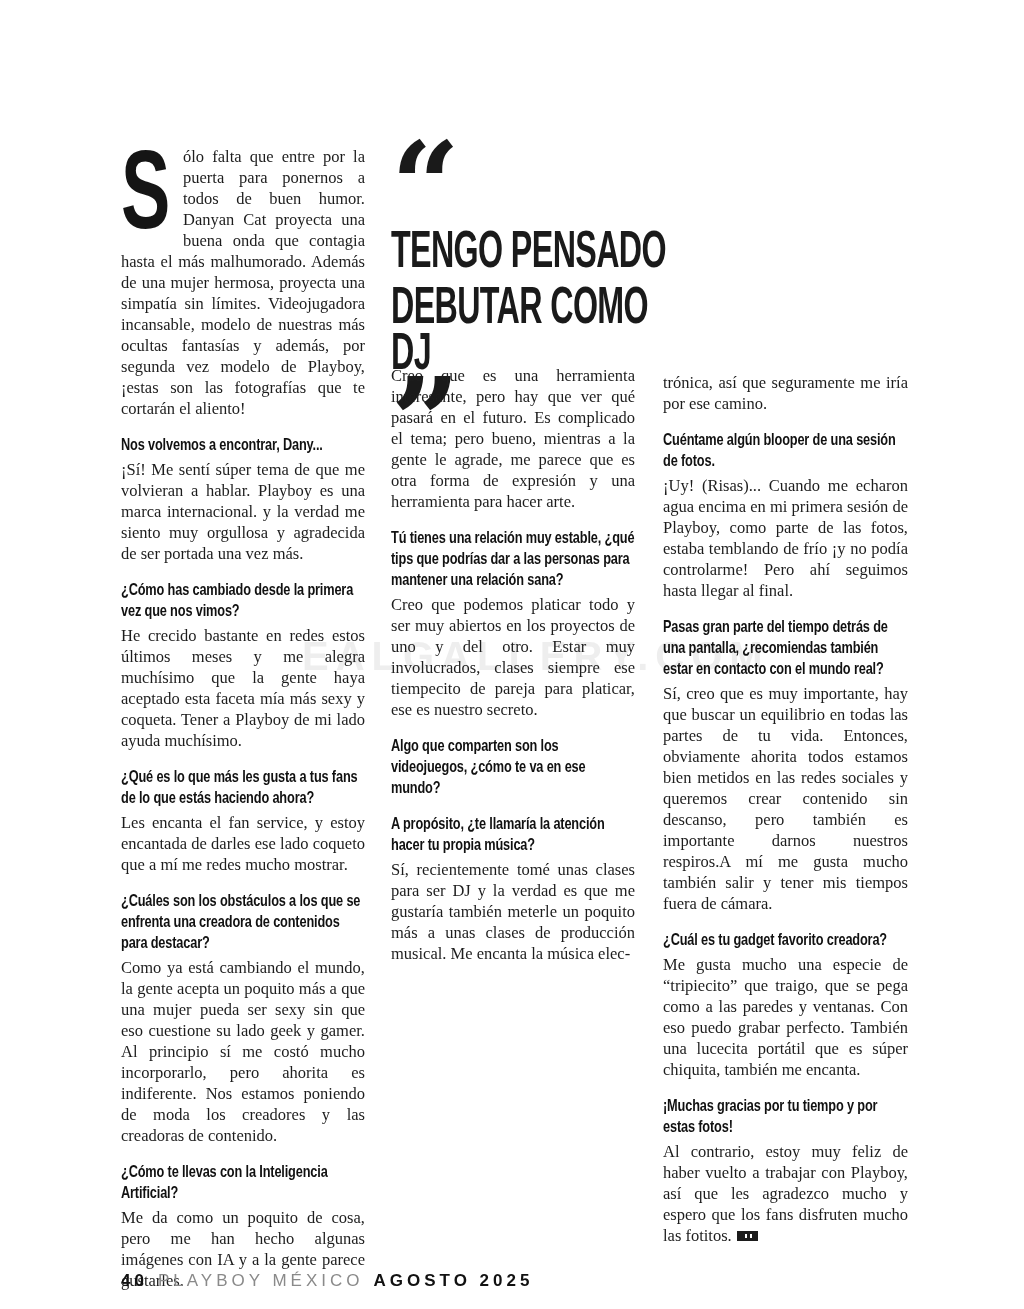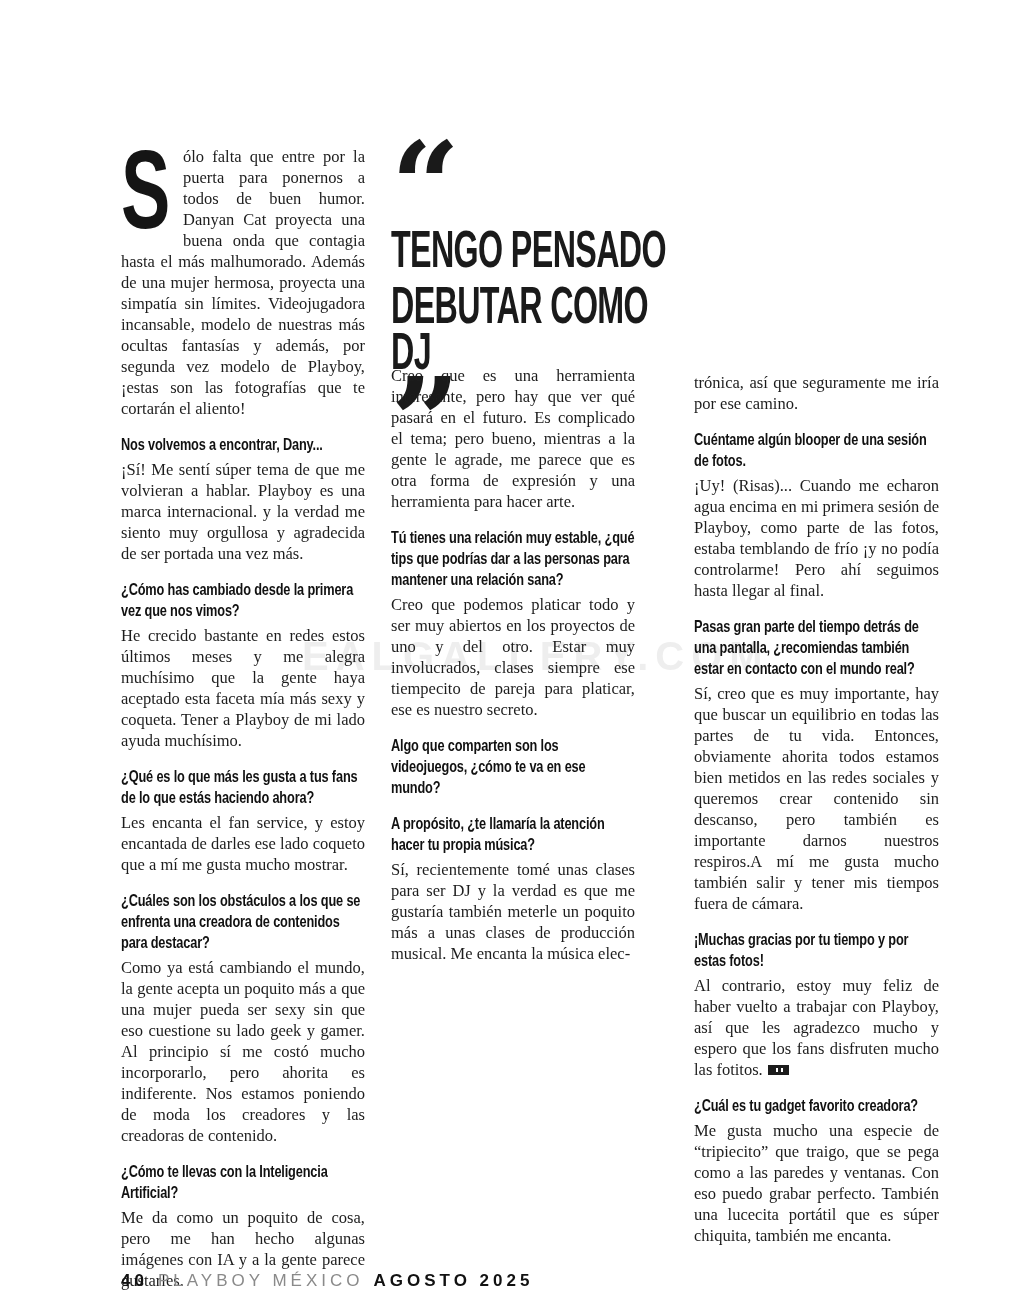--- a/index.html
+++ b/index.html
@@ -4,21 +4,21 @@
 <style>
   html,body{margin:0;padding:0;background:#888;}
   .page{
     position:relative;width:1024px;height:1309px;background:#ffffff;
     margin:0 auto;overflow:hidden;
     font-family:"Liberation Serif", serif;color:#1d1d1d;
   }
   .col{position:absolute;}
   .col-left{left:121px;top:146px;width:244px;}
   .col-mid{left:391px;top:365px;width:244px;}
-  .col-right{left:694px;top:372px;width:245px;}
+  .col-right{left:663px;top:372px;width:245px;}
 
   p.body{
     margin:0;font-size:16.5px;line-height:21px;text-align:justify;
     hyphens:auto;-webkit-hyphens:auto;color:#1d1d1d;
   }
   .qa h3{
     margin:15px 0 4px 0;
     font-family:"Liberation Sans", sans-serif;font-weight:700;
     font-size:17px;line-height:21px;color:#111;letter-spacing:-0.2px;
     width:133%;transform:scaleX(0.75);transform-origin:0 0;
@@ -92,21 +92,21 @@
     <div class="qa">
       <h3>Nos volvemos a encontrar, Dany...</h3>
       <p class="body">¡Sí! Me sentí súper tema de que me volvieran a hablar. Playboy es una marca internacional. y la verdad me siento muy orgullosa y agradecida de ser portada una vez más.</p>
     </div>
     <div class="qa">
       <h3>¿Cómo has cambiado desde la primera vez que nos vimos?</h3>
       <p class="body">He crecido bastante en redes estos últimos meses y me alegra muchísimo que la gente haya aceptado esta faceta mía más sexy y coqueta. Tener a Playboy de mi lado ayuda muchísimo.</p>
     </div>
     <div class="qa">
       <h3>¿Qué es lo que más les gusta a tus fans de lo que estás haciendo ahora?</h3>
-      <p class="body">Les encanta el fan service, y estoy encantada de darles ese lado coqueto que a mí me gusta mucho mostrar.</p>
+      <p class="body">Les encanta el fan service, y estoy encantada de darles ese lado coqueto que a mí me redes mucho mostrar.</p>
     </div>
     <div class="qa">
       <h3>¿Cuáles son los obstáculos a los que se enfrenta una creadora de contenidos para destacar?</h3>
       <p class="body">Como ya está cambiando el mundo, la gente acepta un poquito más a que una mujer pueda ser sexy sin que eso cuestione su lado geek y gamer. Al principio sí me costó mucho incorporarlo, pero ahorita es indiferente. Nos estamos poniendo de moda los creadores y las creadoras de contenido.</p>
     </div>
     <div class="qa">
       <h3>¿Cómo te llevas con la Inteligencia Artificial?</h3>
       <p class="body">Me da como un poquito de cosa, pero me han hecho algunas imágenes con IA y a la gente parece gustarles.</p>
     </div>
   </section>
@@ -132,26 +132,26 @@
 
     <div class="qa">
       <h3>Cuéntame algún blooper de una sesión de fotos.</h3>
       <p class="body">¡Uy! (Risas)... Cuando me echaron agua encima en mi primera sesión de Playboy, como parte de las fotos, estaba temblando de frío ¡y no podía controlarme! Pero ahí seguimos hasta llegar al final.</p>
     </div>
     <div class="qa">
       <h3>Pasas gran parte del tiempo detrás de una pantalla, ¿recomiendas también estar en contacto con el mundo real?</h3>
       <p class="body">Sí, creo que es muy importante, hay que buscar un equilibrio en todas las partes de tu vida. Entonces, obviamente ahorita todos estamos bien metidos en las redes sociales y queremos crear contenido sin descanso, pero también es importante darnos nuestros respiros.A mí me gusta mucho también salir y tener mis tiempos fuera de cámara.</p>
     </div>
     <div class="qa">
+      <h3>¿Cuál es tu gadget favorito creadora?</h3>
+      <p class="body">Me gusta mucho una especie de “tripiecito” que traigo, que se pega como a las paredes y ventanas. Con eso puedo grabar perfecto. También una lucecita portátil que es súper chiquita, también me encanta.</p>
+    </div>
+    <div class="qa">
       <h3>¡Muchas gracias por tu tiempo y por estas fotos!</h3>
       <p class="body"><span>Al contrario, estoy muy feliz de haber vuelto a trabajar con Playboy, así que les agradezco mucho y espero que los fans disfruten mucho las fotitos.</span><span class="endmark"></span></p>
-    </div>
-    <div class="qa">
-      <h3>¿Cuál es tu gadget favorito creadora?</h3>
-      <p class="body">Me gusta mucho una especie de “tripiecito” que traigo, que se pega como a las paredes y ventanas. Con eso puedo grabar perfecto. También una lucecita portátil que es súper chiquita, también me encanta.</p>
     </div>
   </section>
 
   <footer class="footer">
     <span class="pagenum">40</span><span class="mag">PLAYBOY MÉXICO</span><span class="issue">AGOSTO 2025</span>
   </footer>
 
 </div>
 
 </body></html>

